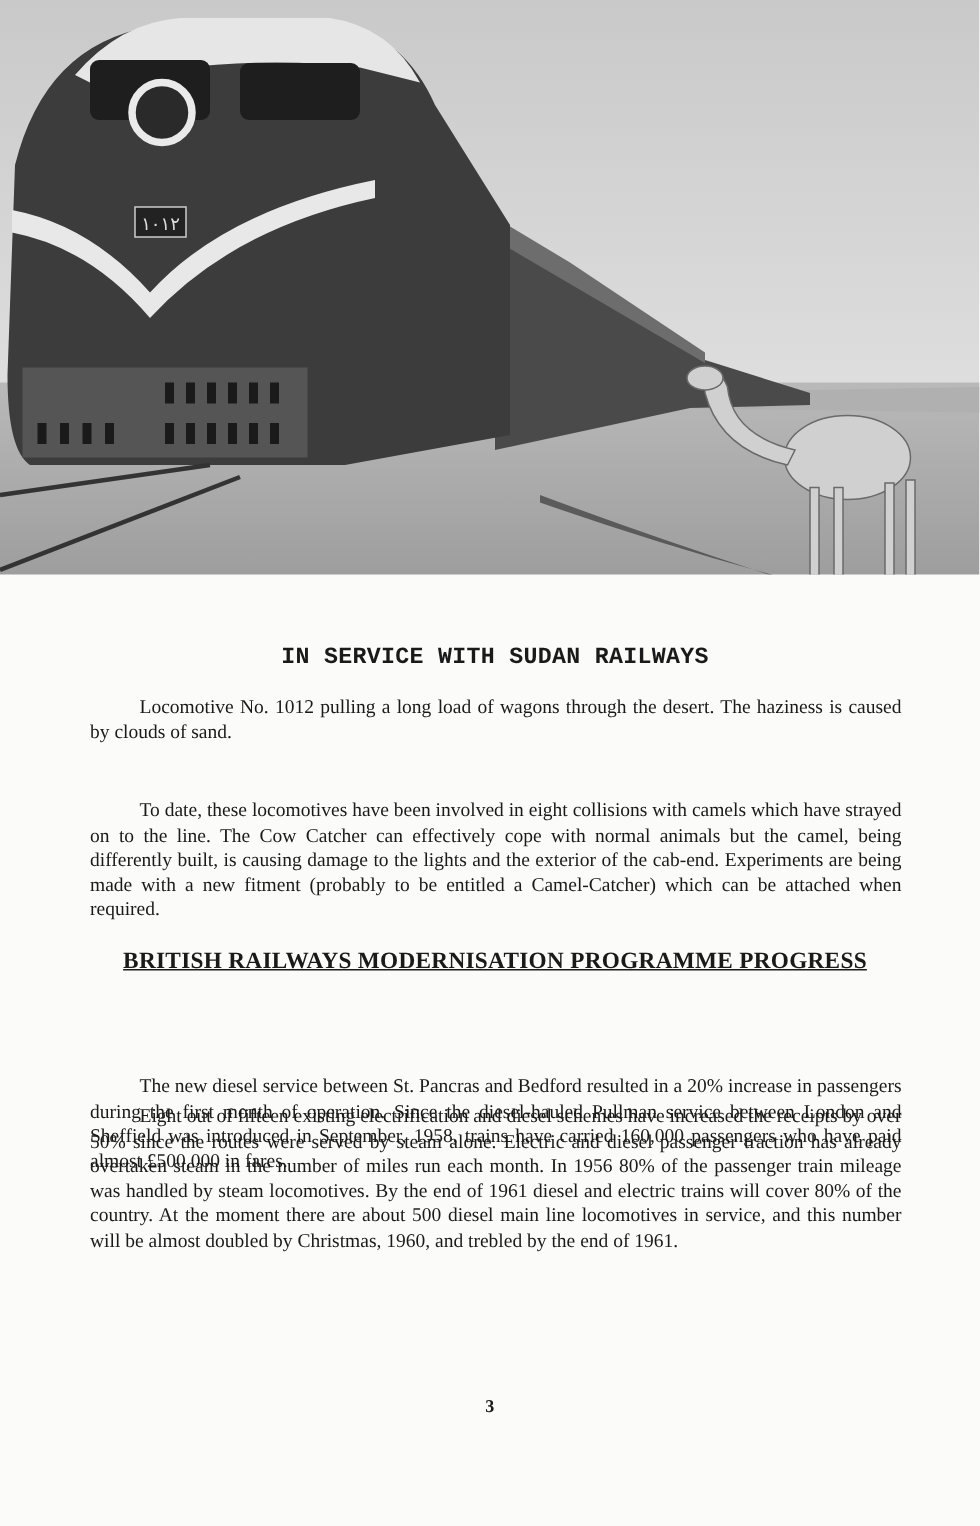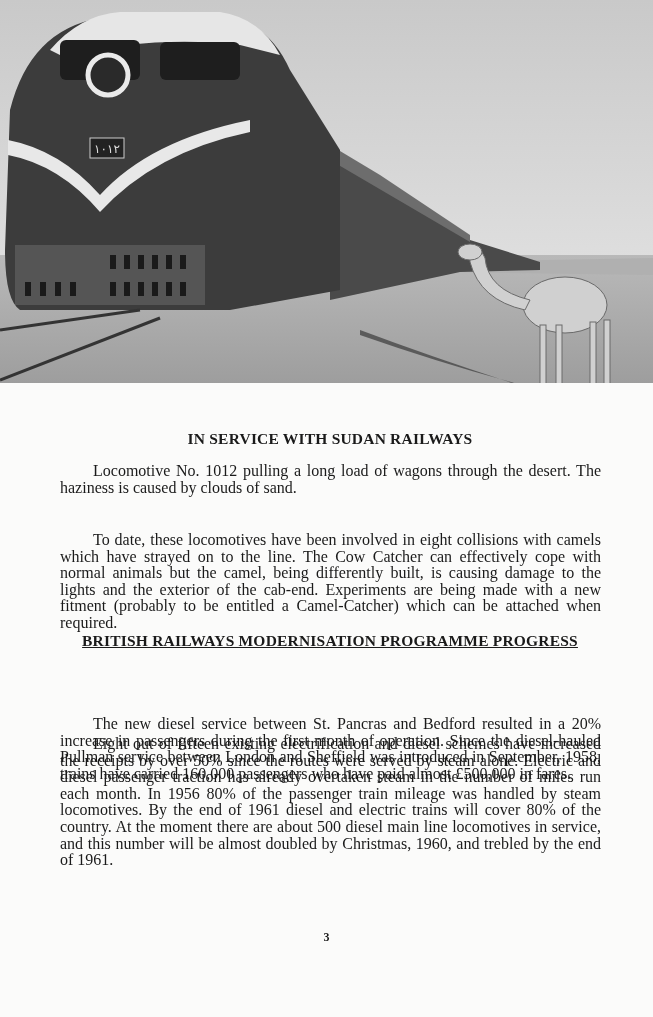--- a/index.html
+++ b/index.html
@@ -8,25 +8,25 @@
     font-family: "Liberation Serif", "DejaVu Serif", serif; color: #1a1a1a;
   }
   .photo {
     position: absolute; left: 0; top: 0; width: 653px; height: 383px; overflow: hidden;
   }
   .photo svg { display: block; }
   .caption-title, .section-title {
     position: absolute; left: 60px; width: 540px; text-align: center;
     font-weight: bold; font-size: 15.5px; letter-spacing: 0.2px; line-height: 19px;
   }
-  .caption-title { top: 429px; }
+  .caption-title { top: 429px; font-family: Liberation Mono, monospace; }
   .section-title { top: 631px; text-decoration: underline; }
   .para {
     position: absolute; left: 60px; width: 541px; margin: 0;
-    font-size: 16px; line-height: 16.6px; text-align: justify; text-indent: 33px;
+    font-size: 13px; line-height: 16.6px; text-align: justify; text-indent: 33px;
   }
   .p1 { top: 463px; }
   .p2 { top: 532px; }
   .p3 { top: 716px; }
   .p4 { top: 736px; }
   .page-number {
     position: absolute; top: 930px; left: 0; width: 653px; text-align: center; font-size: 12px; font-weight: bold;
   }
 </style>
 </head>

